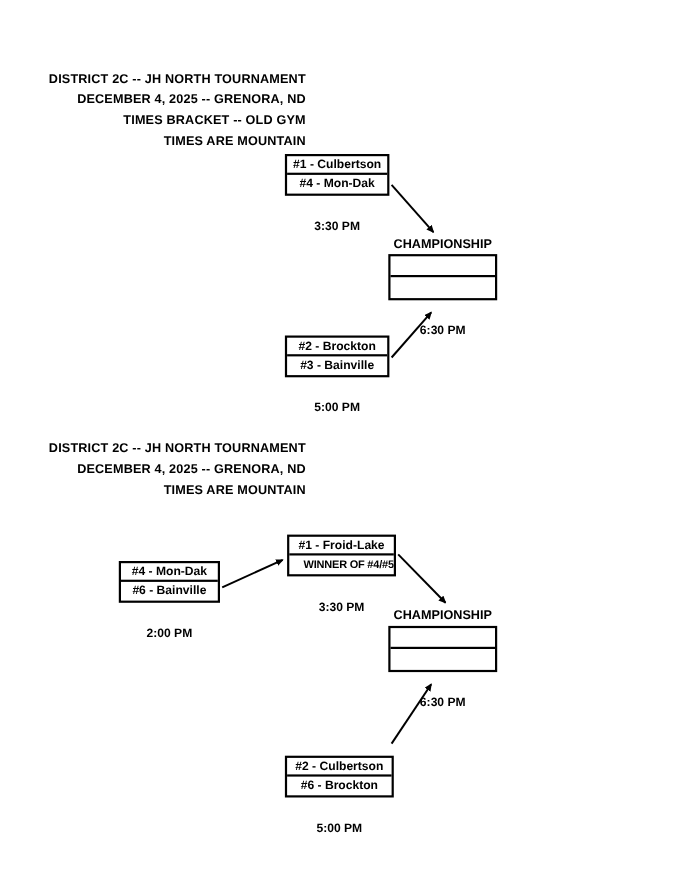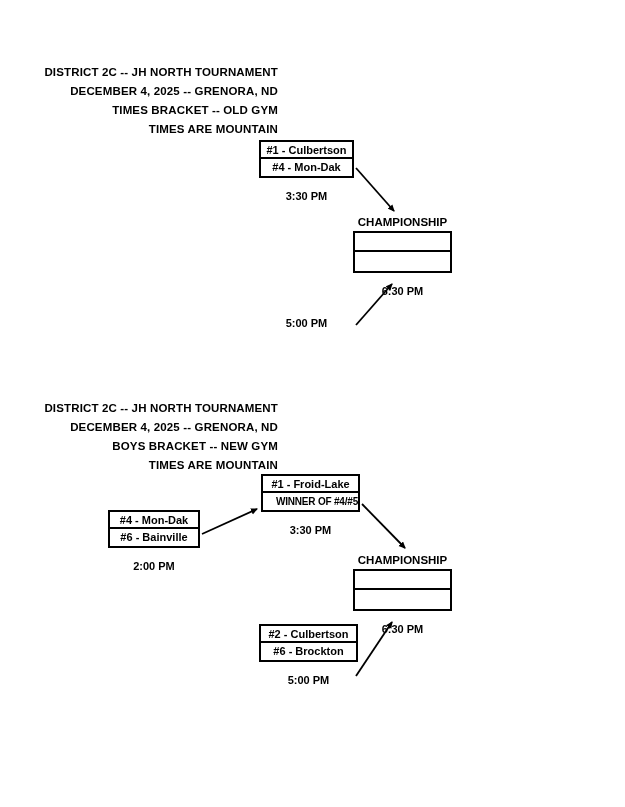--- a/index.html
+++ b/index.html
@@ -57,21 +57,21 @@
   .slot.top {
     border-bottom: 2.5px solid #000;
   }
   .slot.tight { font-size: 10px; letter-spacing: -0.2px; text-align: right; }
   .slot.empty { height: 19px; }
   .game-time {
     text-align: center;
     font-weight: bold;
     font-size: 11px;
     line-height: 16px;
-    padding-top: 10px;
+    padding-top: 20px;
     white-space: nowrap;
   }
   .champ-label {
     position: absolute;
     text-align: center;
     font-weight: bold;
     font-size: 11.5px;
     line-height: 14px;
     white-space: nowrap;
   }
@@ -100,59 +100,62 @@
 
   <div class="game" style="left:259px; top:140px; width:95px;">
     <div class="game-box">
       <div class="slot top">#1 - Culbertson</div>
       <div class="slot">#4 - Mon-Dak</div>
     </div>
     <div class="game-time">3:30 PM</div>
   </div>
 
   <div class="game" style="left:259px; top:305px; width:95px;">
+    <div class="game-box">
+      <div class="slot top">#2 - Brockton</div>
+      <div class="slot">#3 - Bainville</div>
+    </div>
     <div class="game-time">5:00 PM</div>
   </div>
 
   <div class="champ-label" style="left:353px; top:215px; width:99px;">CHAMPIONSHIP</div>
   <div class="game" style="left:353px; top:231px; width:99px;">
     <div class="game-box">
       <div class="slot top empty"></div>
       <div class="slot empty"></div>
     </div>
     <div class="game-time">6:30 PM</div>
   </div>
 </div>
 
 <div class="bracket-section">
 
   <div class="header-block" style="left:31px; top:399px; width:247px;">
     <span class="header-line">DISTRICT 2C -- JH NORTH TOURNAMENT</span>
     <span class="header-line">DECEMBER 4, 2025 -- GRENORA, ND</span>
-    <span class="header-line">BOYS BRACKET -- NEW GYM</span>
     <span class="header-line">TIMES ARE MOUNTAIN</span>
   </div>
 
   <div class="game" style="left:108px; top:510px; width:92px;">
     <div class="game-box">
       <div class="slot top">#4 - Mon-Dak</div>
       <div class="slot">#6 - Bainville</div>
     </div>
     <div class="game-time">2:00 PM</div>
   </div>
 
-  <div class="game" style="left:261px; top:474px; width:99px;">
+  <div class="game" style="left:261px; top:486px; width:99px;">
     <div class="game-box">
       <div class="slot top">#1 - Froid-Lake</div>
       <div class="slot tight">WINNER OF #4/#5</div>
     </div>
     <div class="game-time">3:30 PM</div>
   </div>
 
-  <div class="game" style="left:259px; top:624px; width:99px;">
+  <div class="game" style="left:259px; top:687px; width:99px;">
     <div class="game-box">
       <div class="slot top">#2 - Culbertson</div>
       <div class="slot">#6 - Brockton</div>
     </div>
     <div class="game-time">5:00 PM</div>
   </div>
 
   <div class="champ-label" style="left:353px; top:553px; width:99px;">CHAMPIONSHIP</div>
   <div class="game" style="left:353px; top:569px; width:99px;">
     <div class="game-box">

